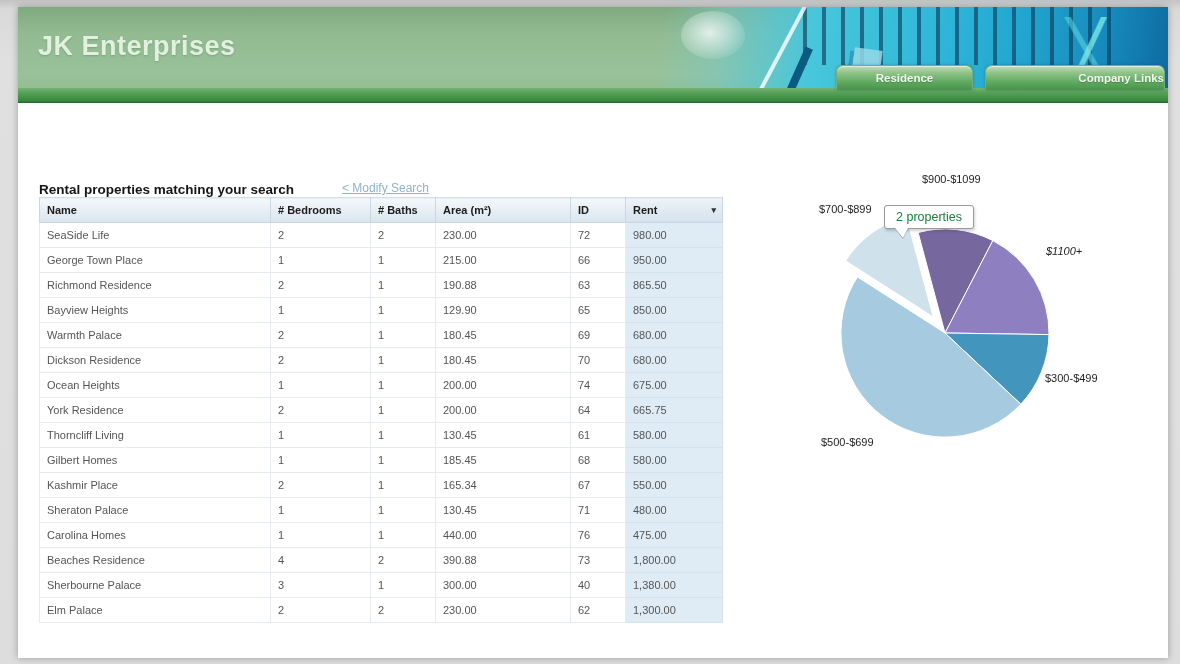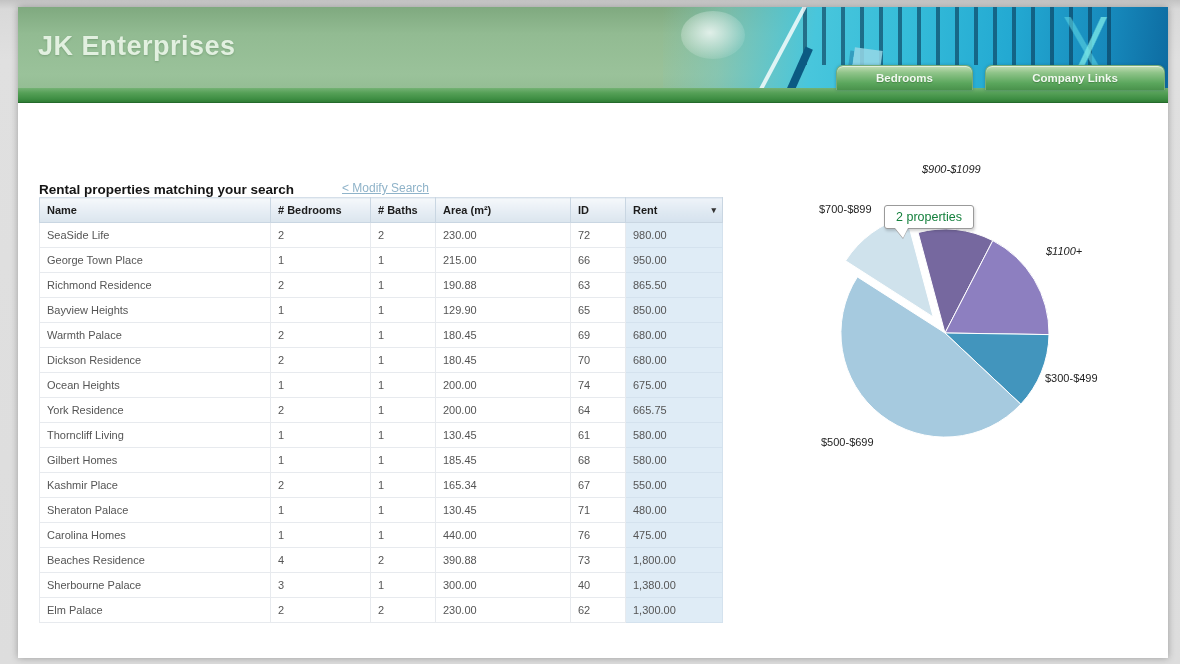--- a/index.html
+++ b/index.html
@@ -43,21 +43,21 @@
           background:linear-gradient(180deg,#74b274 0,#55a057 35%,#3d8d42 80%,#2f7d35 100%);
           border-bottom:1px solid #256a2b; }
 
   .tab { position:absolute; top:58px; height:25px; z-index:4; text-align:center;
          font-size:11.5px; font-weight:bold; color:#f2f9f0; line-height:24px; cursor:pointer;
          border:1px solid #77ac77; border-bottom:none; border-radius:7px 7px 0 0;
          background:linear-gradient(180deg,#c4ddb6 0,#8fc489 28%,#5aa65c 72%,#4a924c 100%);
          box-shadow:inset 0 1px 0 rgba(255,255,255,0.55), 0 0 3px rgba(20,60,90,0.35);
          text-shadow:0 1px 1px rgba(30,70,30,0.35); }
   .tab-products { left:818px; width:137px; }
-  .tab-company  { left:967px; width:180px; }
+  .tab-company  { left:967px; width:180px;text-align:right; }
 
   
   .title-row { position:absolute; left:21px; top:141px; width:700px; height:18px;margin-top:32px; }
   .page-title { font-size:13.5px; font-weight:bold; color:#151515; display:inline-block; }
   .modify-link { position:absolute; left:303px; top:1px; font-size:12px; color:#8fb3c9;
                  text-decoration:underline; cursor:pointer; white-space:nowrap; }
 
   
   .grid { position:absolute; left:21px; top:190px; width:683px; border-collapse:collapse;
           table-layout:fixed; font-size:11px; color:#555; }
@@ -70,21 +70,21 @@
   .grid td { height:25px; padding:0 0 0 7px; border:1px solid #e7eaee; border-top:none;
              background:#ffffff; white-space:nowrap; overflow:hidden; }
   .grid td.rent { background:#dfecf6; border-color:#d4e2ee;margin-left:44px; }
   .grid th.rent-h { background:linear-gradient(180deg,#eef3f9 0,#dfe9f2 55%,#d5e2ee 100%); }
   .sort-arrow { position:absolute; right:6px; top:8px; font-size:9px; color:#333; line-height:9px; }
 
   
   .chart { position:absolute; left:772px; top:153px; width:380px; height:300px; }
   .pie-svg { position:absolute; left:0; top:0; width:380px; height:300px; }
   .pie-label { position:absolute; font-size:11px; color:#1d1d1d; white-space:nowrap; }
-  .plab0 { left:132px; top:3px;font-style:italic; }
+  .plab0 { left:132px; top:13px; }
   .plab1 { left:29px;  top:43px; }
   .plab2 { left:256px; top:85px;font-style:italic; }
   .plab3 { left:255px; top:212px; }
   .plab4 { left:31px;  top:276px; }
 
   .tooltip { position:absolute; left:94px; top:45px; z-index:5; background:#ffffff;
              border:1px solid #9a9a9a; border-radius:3px; padding:4px 11px;
              font-size:12.5px; color:#15803d; box-shadow:1px 2px 3px rgba(0,0,0,0.18); }
   .tooltip-tail { position:absolute; left:10px; top:100%; width:0; height:0;
              border-left:8px solid transparent; border-right:5px solid transparent;
@@ -102,21 +102,21 @@
         <div class="g-circle"></div>
         <div class="g-bars"></div>
         <div class="g-streak"></div>
         <div class="g-diag"></div>
         <div class="g-cube1"></div>
         <div class="g-cube2"></div>
         <div class="g-chartline"></div>
       </div>
       <div class="brand">JK Enterprises</div>
       <div class="band"></div>
-      <div class="tab tab-products">Bedrooms</div>
+      <div class="tab tab-products">Residence</div>
       <div class="tab tab-company">Company Links</div>
     </div>
 
     <div class="title-row">
       <span class="page-title">Rental properties matching your search</span>
       <span class="modify-link">&lt; Modify Search</span>
     </div>
 
     <table class="grid">
       <colgroup>

